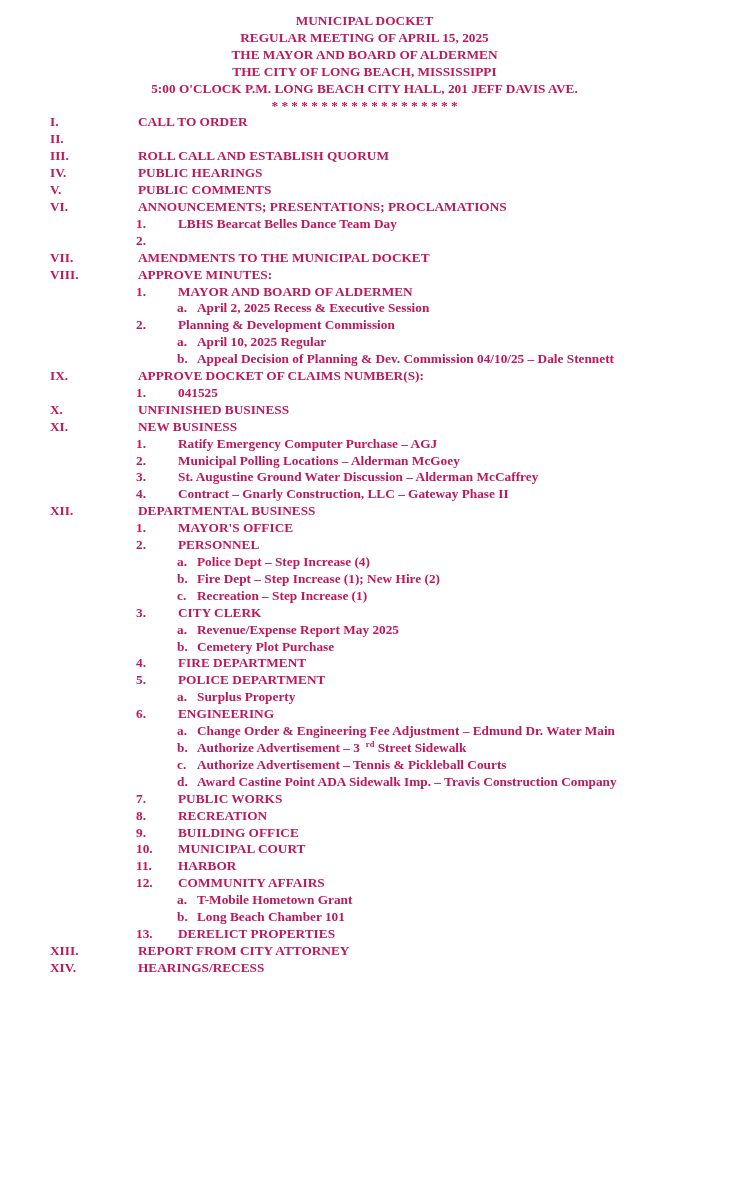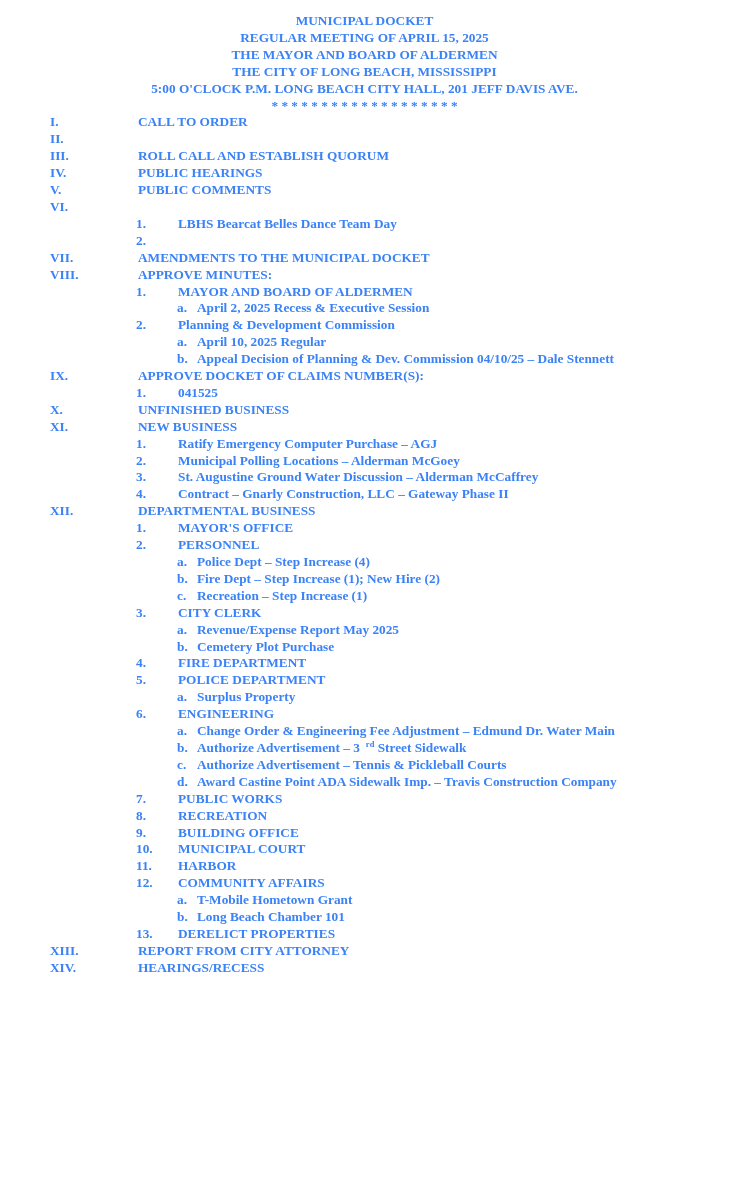--- a/index.html
+++ b/index.html
@@ -6,21 +6,21 @@
   html, body { background: #ffffff; }
   body {
     width: 729px;
     height: 1200px;
     overflow: hidden;
   }
   .page {
     width: 729px;
     height: 1200px;
     background: #ffffff;
-    color: #3b82f6;
+    color: #be185d;
     font-family: "Liberation Serif", "DejaVu Serif", serif;
     font-weight: 700;
     font-size: 13.3px;
     line-height: 16.9px;
     padding-top: 13px;
   }
   .doc-header { text-align: center; }
   .h-line { white-space: nowrap; }
   .agenda { width: 100%; }
   .row { display: flex; align-items: baseline; white-space: nowrap; }
@@ -68,20 +68,21 @@
       <div class="row lvl0">
         <span class="lab">IV.</span>
         <span class="txt">PUBLIC HEARINGS</span>
       </div>
       <div class="row lvl0">
         <span class="lab">V.</span>
         <span class="txt">PUBLIC COMMENTS</span>
       </div>
       <div class="row lvl0">
         <span class="lab">VI.</span>
+        <span class="txt">ANNOUNCEMENTS; PRESENTATIONS; PROCLAMATIONS</span>
       </div>
       <div class="row lvl1">
         <span class="lab">1.</span>
         <span class="txt">LBHS Bearcat Belles Dance Team Day</span>
       </div>
       <div class="row lvl1">
         <span class="lab">2.</span>
       </div>
       <div class="row lvl0">
         <span class="lab">VII.</span>

